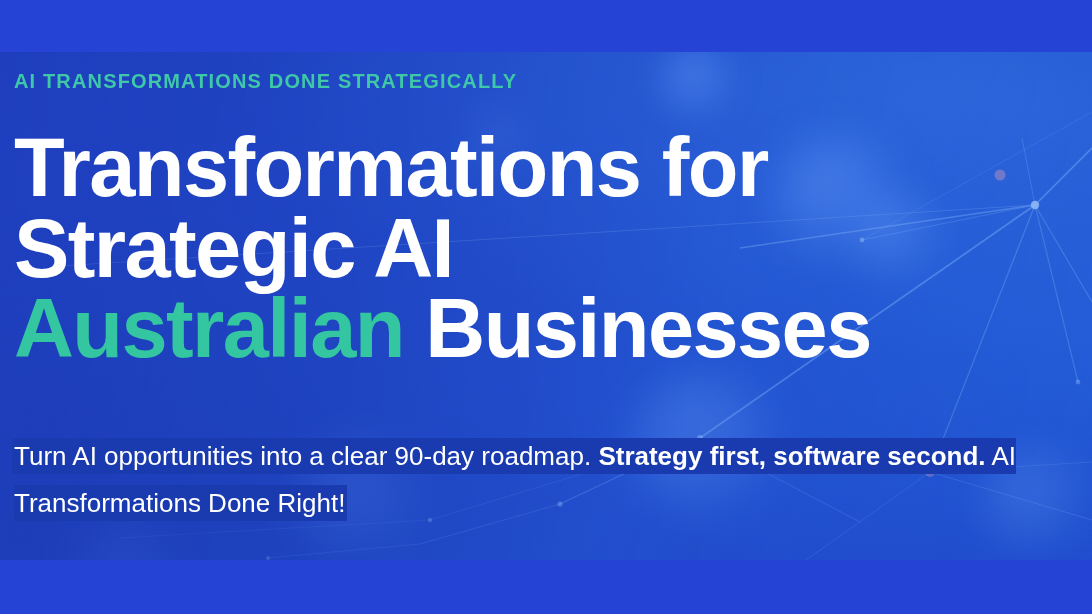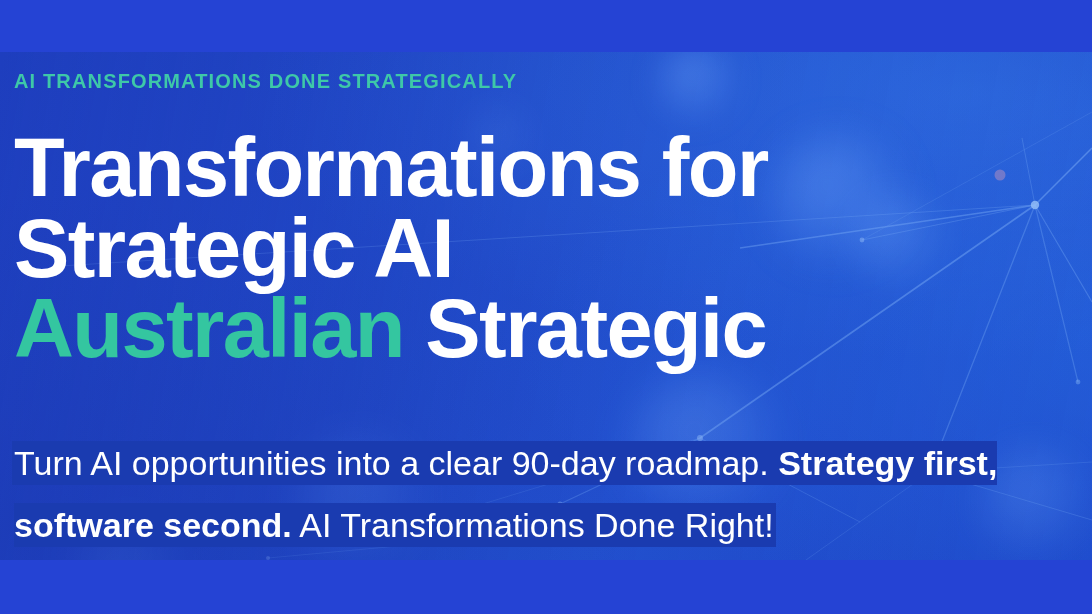--- a/index.html
+++ b/index.html
@@ -118,21 +118,21 @@
   }
   #headline .ln { display: block; white-space: nowrap; }
   .accent { color: #34c6a0; margin-top: 28px; }
 
   #subcopy {
     position: absolute;
     left: 14px;
     top: 381px;
     width: 1058px;
     margin: 0;
-    font-size: 34px;
+    font-size: 26px;
     line-height: 1.82;
     font-weight: 400;
     color: #ffffff;
   }
   #subcopy .hl {
     background: #1a3bb0;
     box-shadow: 0 0 0 2px #1a3bb0;
     padding: 1px 0;
   }
   #subcopy b { font-weight: 700; }
@@ -199,21 +199,21 @@
 
   <div id="content">
 
     <div id="eyebrow">AI TRANSFORMATIONS DONE STRATEGICALLY</div>
 
     <h1 id="headline">
       <span class="ln">Transformations for</span>
       <span class="ln">Strategic AI</span>
       <span class="ln">
         <span class="accent">Australian</span>
-        <span>Strategic</span>
+        <span>Businesses</span>
       </span>
     </h1>
 
     <p id="subcopy">
       <span class="hl">
         <span>Turn AI opportunities into a clear 90-day roadmap. </span><b>Strategy first, software second.</b><span> AI Transformations Done Right!</span>
       </span>
     </p>
 
   </div>

